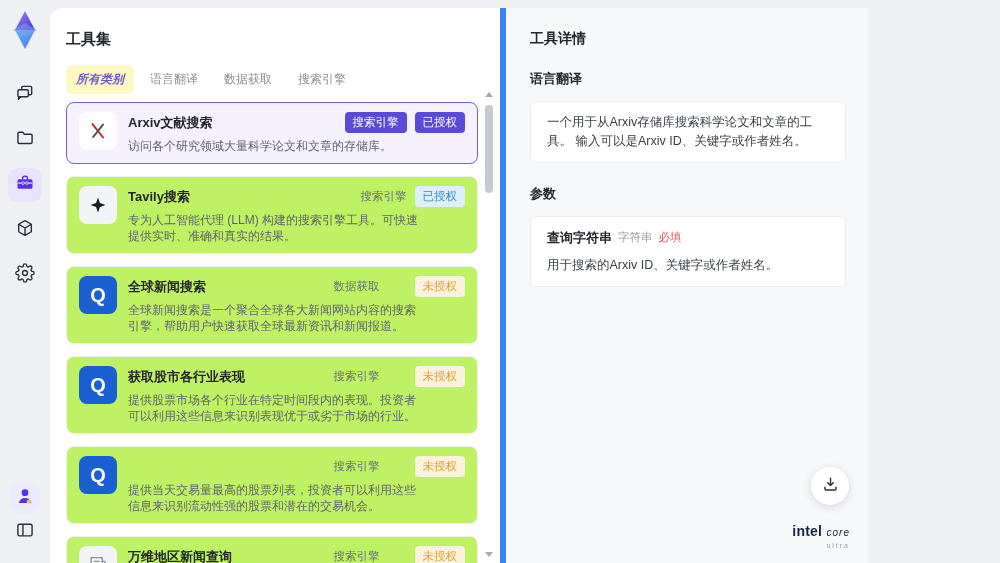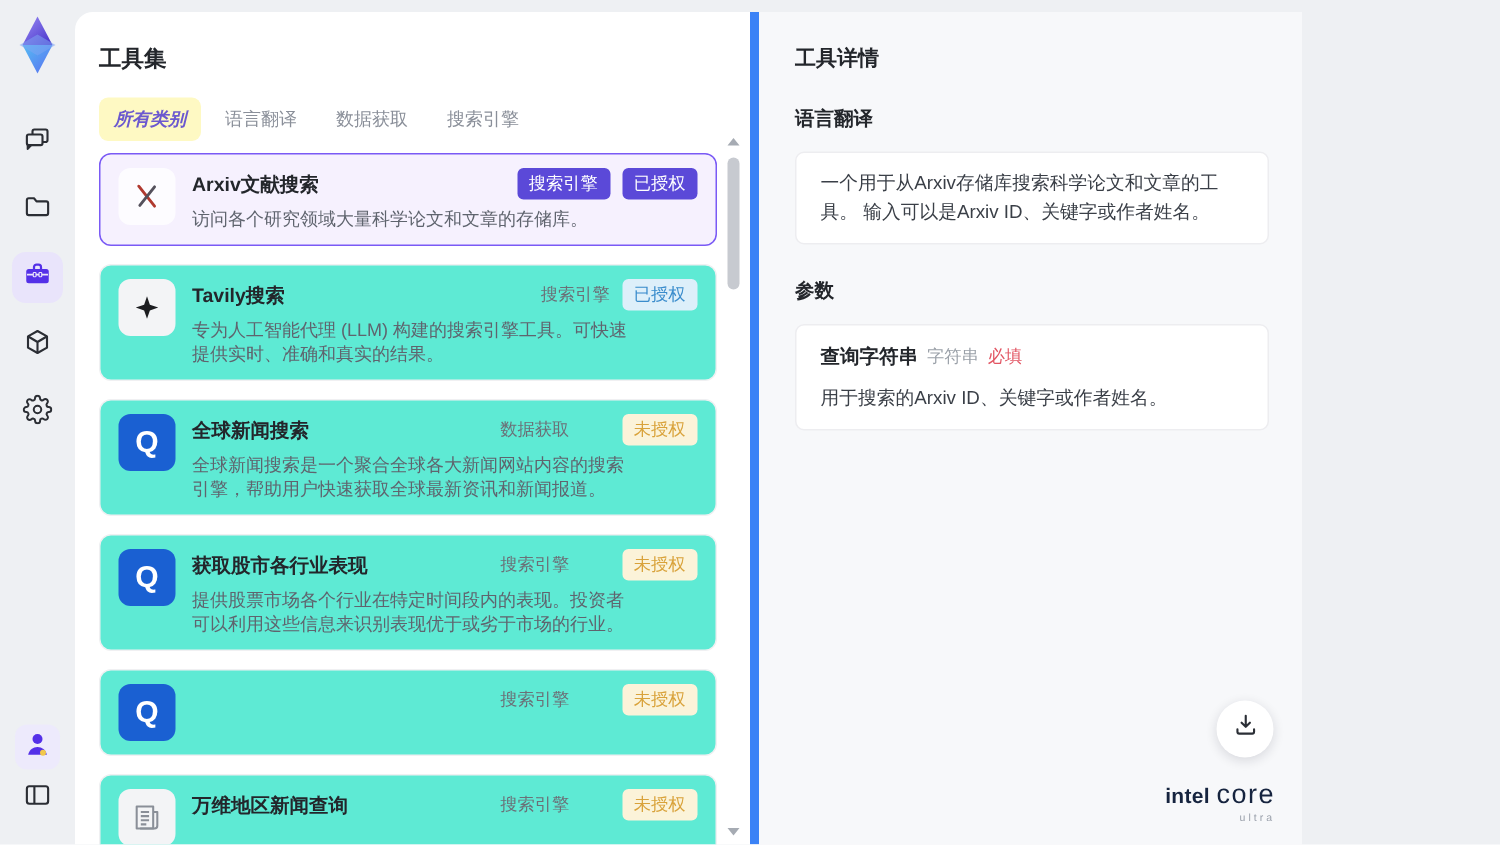--- a/index.html
+++ b/index.html
@@ -21,21 +21,21 @@
   .main { flex:1; margin-top:8px; background:#fff; border-top-left-radius:12px; display:flex; overflow:hidden; }
 
   
   .list-panel { flex:0 0 450px; padding:14px 0 0 16px; position:relative; }
   .page-title { font-size:15px; font-weight:bold; margin:8px 0 16px; }
   .tabs { display:flex; gap:6px; align-items:center; margin-bottom:8px; }
   .tab { font-size:12px; color:#8a8f99; padding:6px 10px; border-radius:6px; cursor:pointer; white-space:nowrap; }
   .tab.active { background:#fef9c3; color:#6c59cf; font-weight:bold;font-style:italic; }
 
   .cards { width:412px; }
-  .tool-card { position:relative; border:1px solid #f0f0f2; background:#5eead4; border-radius:8px;
+  .tool-card { position:relative; border:1px solid #f0f0f2; background:#bef264; border-radius:8px;
                padding:9px 12px; display:flex; gap:11px; margin-bottom:12px; cursor:pointer; }
   .tool-card.selected { background:#f6f1fe; border:1.5px solid #7a5af5; }
   .tool-icon { flex:0 0 38px; width:38px; height:38px; border-radius:8px; display:grid; place-items:center;
                background:#f3f4f6; overflow:hidden; }
   .tool-icon.arxiv { background:#fdfcff; }
   .tool-icon.qlogo { background:#1a60d2; color:#fff; font-weight:bold; font-size:20px; }
   .tool-body { flex:1; min-width:0; }
   .tool-toprow { display:flex; align-items:center; margin-bottom:5px; }
   .tool-name { font-size:13px; font-weight:bold; color:#23262b; }
   .tool-tags { margin-left:auto; display:flex; gap:8px; align-items:center; }
@@ -53,32 +53,32 @@
   .sb-up { border-bottom:5px solid #a6abb3; }
   .sb-down { border-top:5px solid #a6abb3; margin-top:auto; }
   .sb-thumb { width:8px; height:88px; background:#c7cad0; border-radius:4px; margin-top:8px; cursor:grab; }
 
   
   .detail-panel { flex:1; background:#f7f8fa; border-left:6px solid #3b82f6; padding:14px 22px 0 24px; position:relative; }
   .detail-title { font-size:14px; font-weight:bold; margin:8px 0 22px; }
   .section-h { font-size:13px; font-weight:bold; margin:0 0 13px; }
   .info-box { background:#fff; border:1px solid #ededf0; border-radius:6px; padding:11px 16px;
               font-size:12.5px; color:#3a3f47; line-height:1.5; margin-bottom:22px; }
-  .param-line { display:flex; align-items:flex-end; gap:6px; margin-bottom:9px; }
+  .param-line { display:flex; align-items:center; gap:6px; margin-bottom:9px; }
   .param-name { font-size:13px; font-weight:bold; color:#23262b; }
   .param-type { font-size:11.5px; color:#9aa0a8; }
   .param-req { font-size:11.5px; color:#e25563; }
   .param-desc { font-size:12.5px; color:#3a3f47; }
 
   
   .fab { position:absolute; right:19px; bottom:58px; width:38px; height:38px; border-radius:50%;
          background:#fff; box-shadow:0 2px 8px rgba(20,20,40,.14); display:grid; place-items:center; cursor:pointer; }
   .brand { position:absolute; right:18px; bottom:14px; text-align:right; color:#16243f; line-height:1; }
   .brand .b1 { font-weight:bold; font-size:14px; letter-spacing:.2px; }
-  .brand .b2 { font-weight:normal; font-size:18px; letter-spacing:1px; }
+  .brand .b2 { font-weight:normal; font-size:10px; letter-spacing:1px;font-style:italic; }
   .brand .b3 { display:block; font-size:7px; color:#9aa0ab; letter-spacing:2px; margin-top:3px; }
 </style>
 </head>
 <body>
 
 <div class="app">
 
   <div class="rail">
     <div class="logo">
       <svg viewBox="0 0 34 40" width="34" height="40">
@@ -246,20 +246,21 @@
 
         <div class="tool-card">
           <div class="tool-icon qlogo">Q</div>
           <div class="tool-body">
             <div class="tool-toprow">
               <span class="tool-tags">
                 <span class="tag tag-plain">搜索引擎</span>
                 <span class="tag tag-yellow">未授权</span>
               </span>
             </div>
+            <div class="tool-desc">提供当天交易量最高的股票列表，投资者可以利用这些信息来识别流动性强的股票和潜在的交易机会。</div>
           </div>
         </div>
 
         <div class="tool-card">
           <div class="tool-icon">
             <svg viewBox="0 0 24 24" width="22" height="22" fill="none" stroke="#8a8f98" stroke-width="1.5" stroke-linejoin="round">
               <rect x="4.5" y="4" width="12" height="16"></rect>
               <path d="M16.5 8h3v10a2 2 0 0 1-2 2H7"></path>
               <path d="M7.5 8h6M7.5 11h6M7.5 14h6M7.5 17h4"></path>
             </svg>

